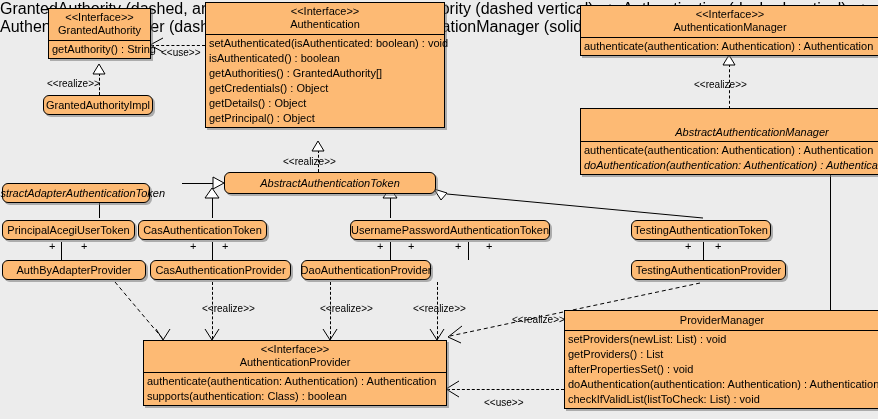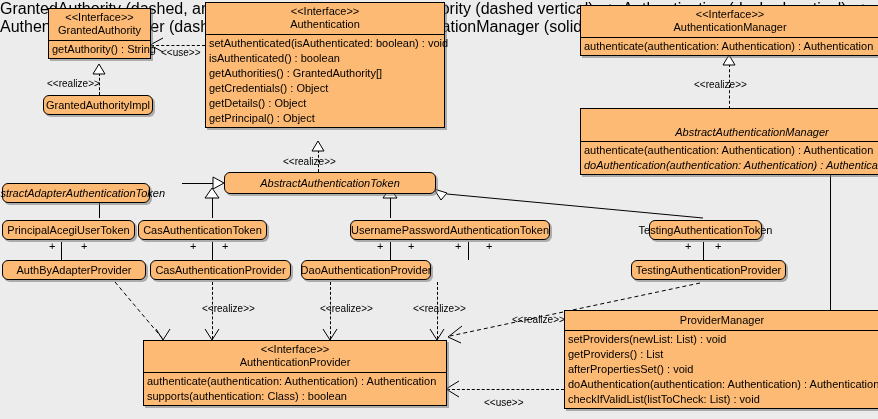--- a/index.html
+++ b/index.html
@@ -295,21 +295,21 @@
   <div class="cls simple" style="left:138px; top:220px; width:129px; height:20px;">
     <div class="nm">CasAuthenticationToken</div>
   </div>
 
   
   <div class="cls simple" style="left:350px; top:220px; width:200px; height:20px;">
     <div class="nm">UsernamePasswordAuthenticationToken</div>
   </div>
 
   
-  <div class="cls simple" style="left:649px; top:220px; width:113px; height:20px;text-align:right;">
+  <div class="cls simple" style="left:631px; top:220px; width:140px; height:20px;text-align:right;">
     <div class="nm">TestingAuthenticationToken</div>
   </div>
 
   
   <div class="cls simple" style="left:2px; top:260px; width:144px; height:20px;">
     <div class="nm">AuthByAdapterProvider</div>
   </div>
 
   
   <div class="cls simple" style="left:150px; top:260px; width:141px; height:20px;">

